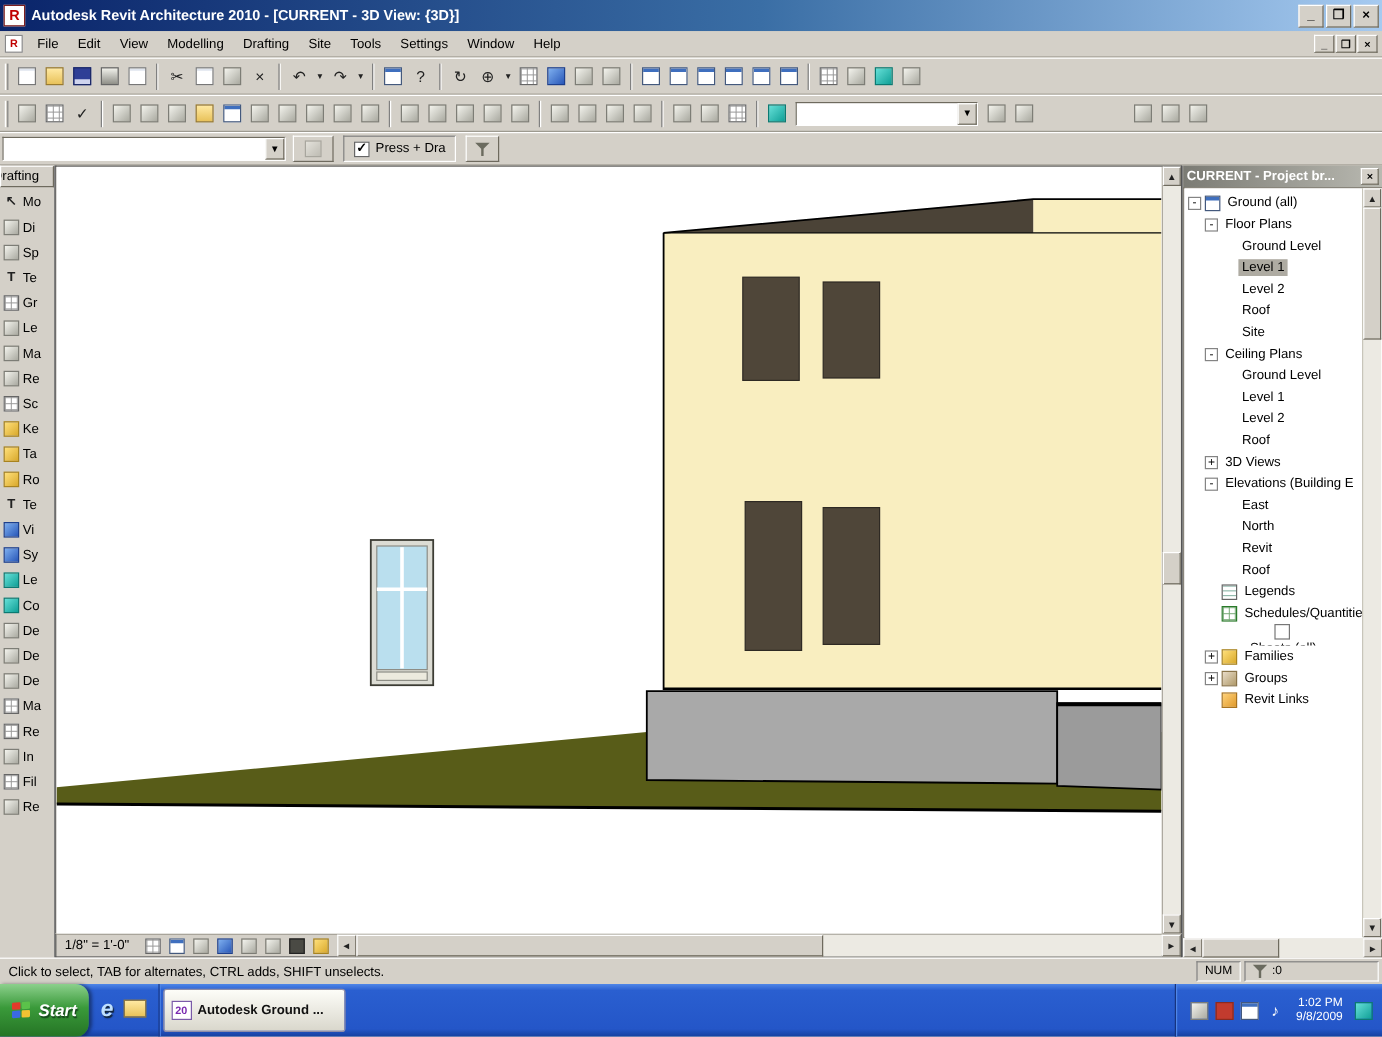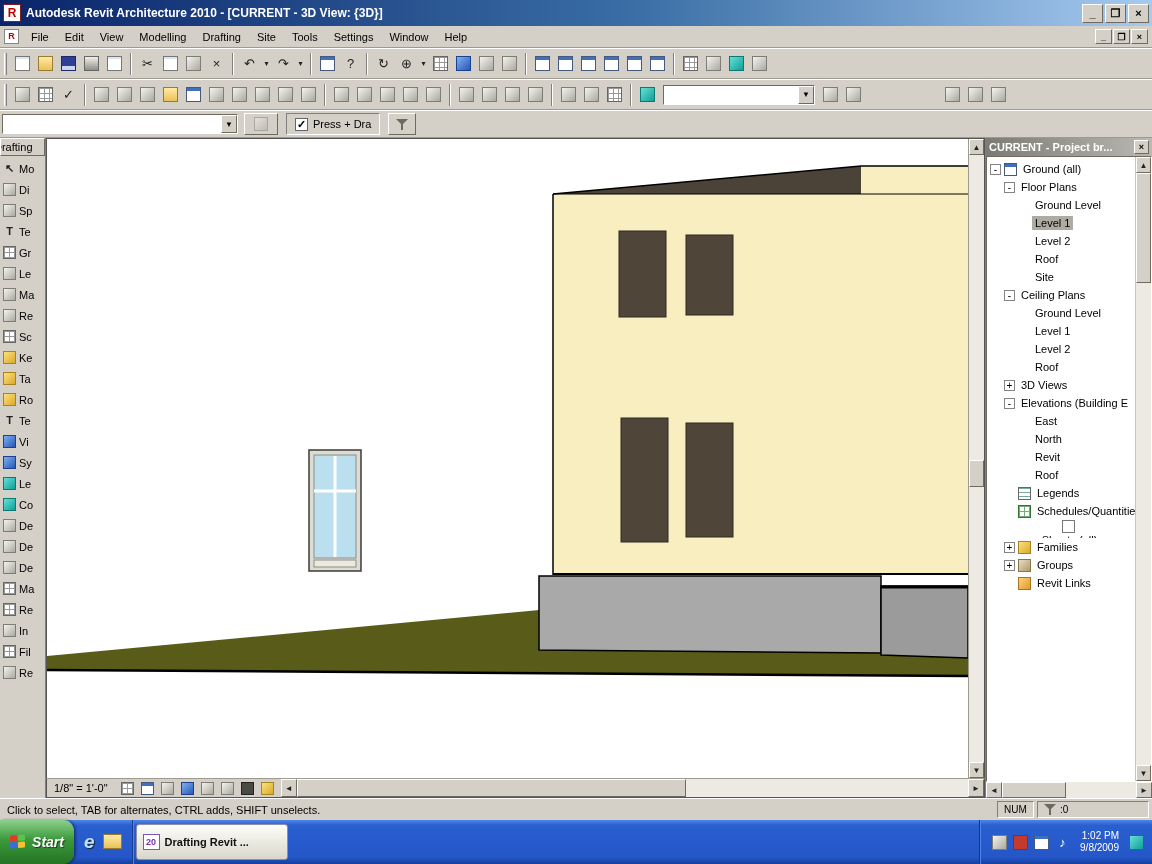--- a/index.html
+++ b/index.html
@@ -739,21 +739,21 @@
           <span class="fy"></span>
         </span>
       <span>Start</span>
     </div>
     <div class="quick">
         <span class="ql-btn"><span class="ql-glyph">e</span></span>
         <span class="ql-btn"><span class="ic ql-ic ic-folder"></span></span>
       </div>
     <div class="task">
       <span class="task-ic">20</span>
-      <span>Drafting Revit ...</span>
+      <span>Autodesk Ground ...</span>
     </div>
     <div class="tray">
       <span class="tb-icons" style="gap:6px;">
           <span class="ic tray-ic ic-tool"></span>
           <span class="ic tray-ic ic-red"></span>
           <span class="ic tray-ic ic-window"></span>
           <span class="ic tray-ic ic-glyph tray-glyph">♪</span>
         </span>
       <span class="clock">
         <span>1:02 PM</span><br>

